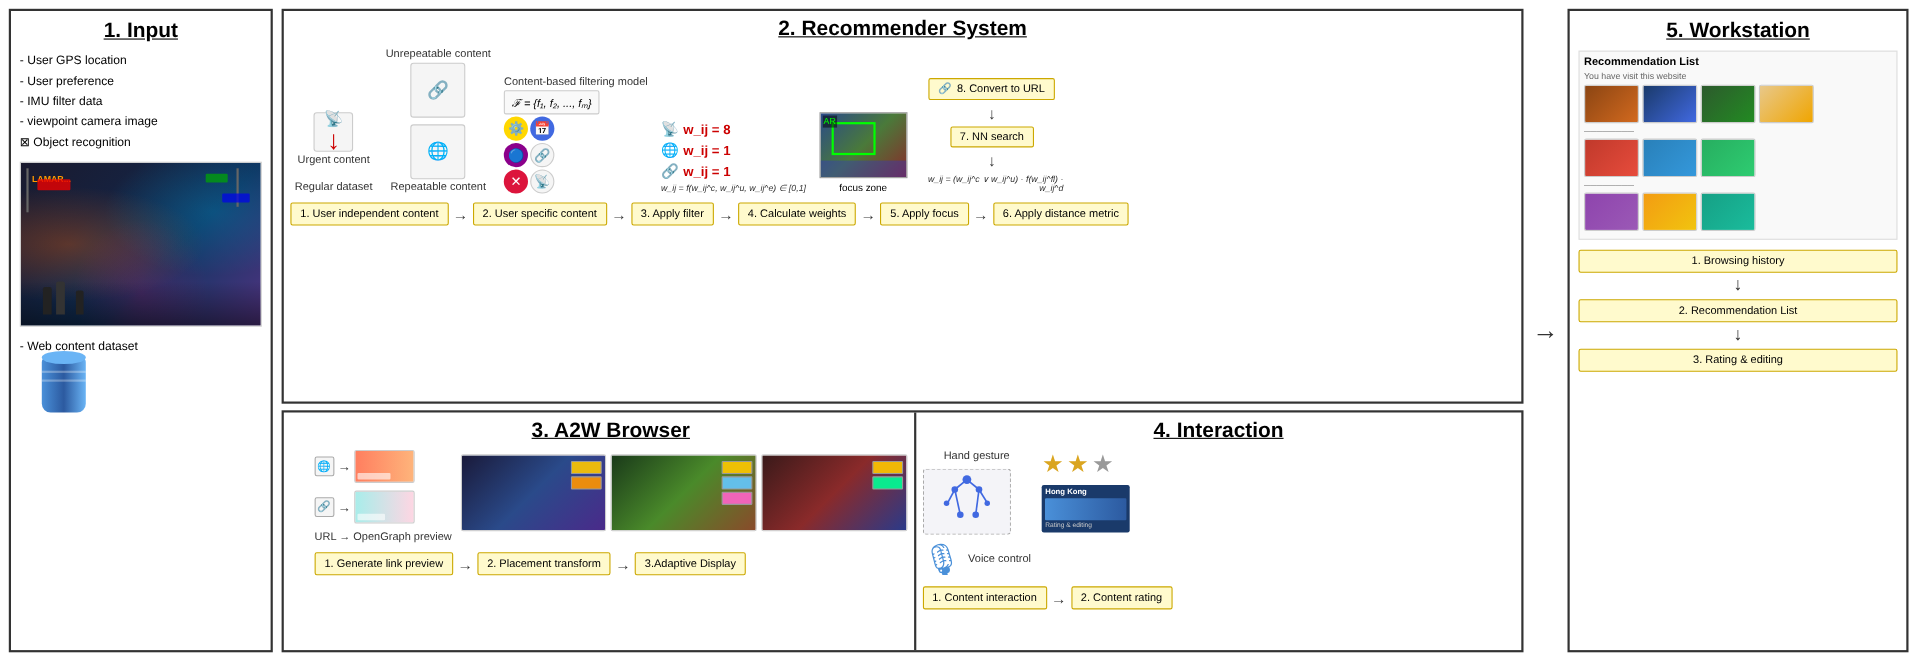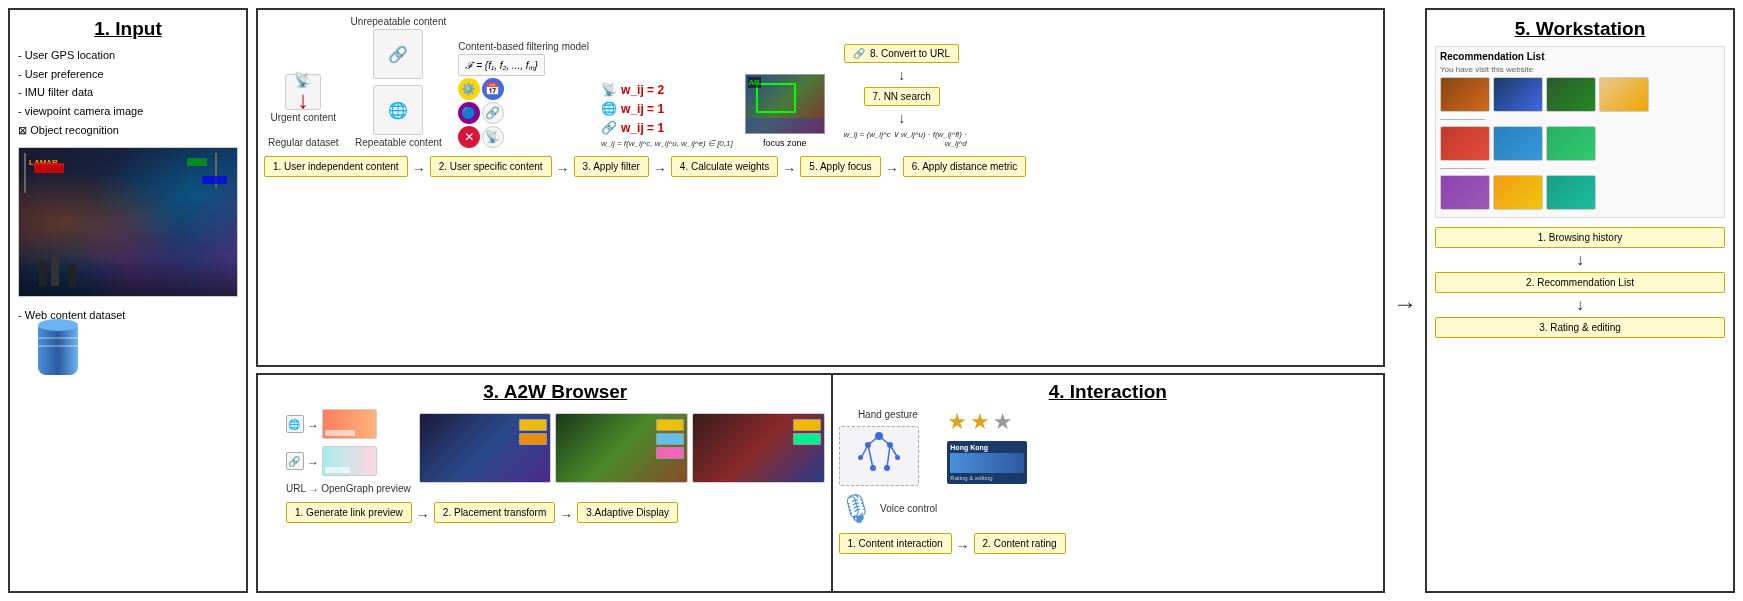--- a/index.html
+++ b/index.html
@@ -486,20 +486,21 @@
 
       <div style="position:absolute;top:12px;left:0;right:0;height:2px;background:rgba(255,255,255,0.3);"></div>
       <div style="position:absolute;top:20px;left:0;right:0;height:2px;background:rgba(255,255,255,0.3);"></div>
     </div>
   </div>
 </div>
 
 <div class="section-main">
 
   <div class="recommender-section">
+    <div class="section-title">2. Recommender System</div>
 
     <div class="upper-icons-row">
 
       <div class="icon-group">
         <div class="content-icon-box">
           <div style="display:flex;flex-direction:column;align-items:center;">
             <span style="font-size:14px;">📡</span>
             <span class="down-arrow-red">↓</span>
           </div>
         </div>
@@ -530,21 +531,21 @@
           <div class="small-icon si-link">🔗</div>
           <div class="small-icon si-red">✕</div>
           <div class="small-icon si-rss">📡</div>
         </div>
       </div>
 
       <div class="icon-group">
         <div style="display:flex;flex-direction:column;gap:4px;">
           <div style="display:flex;align-items:center;gap:4px;">
             <span style="font-size:13px;">📡</span>
-            <span class="red-weight">w_ij = 2</span>
+            <span class="red-weight">w_ij = 8</span>
           </div>
           <div style="display:flex;align-items:center;gap:4px;">
             <span style="font-size:13px;">🌐</span>
             <span class="red-weight">w_ij = 1</span>
           </div>
           <div style="display:flex;align-items:center;gap:4px;">
             <span style="font-size:13px;">🔗</span>
             <span class="red-weight">w_ij = 1</span>
           </div>
           <div class="focus-formula">w_ij = f(w_ij^c, w_ij^u, w_ij^e) ∈ [0,1]</div>

